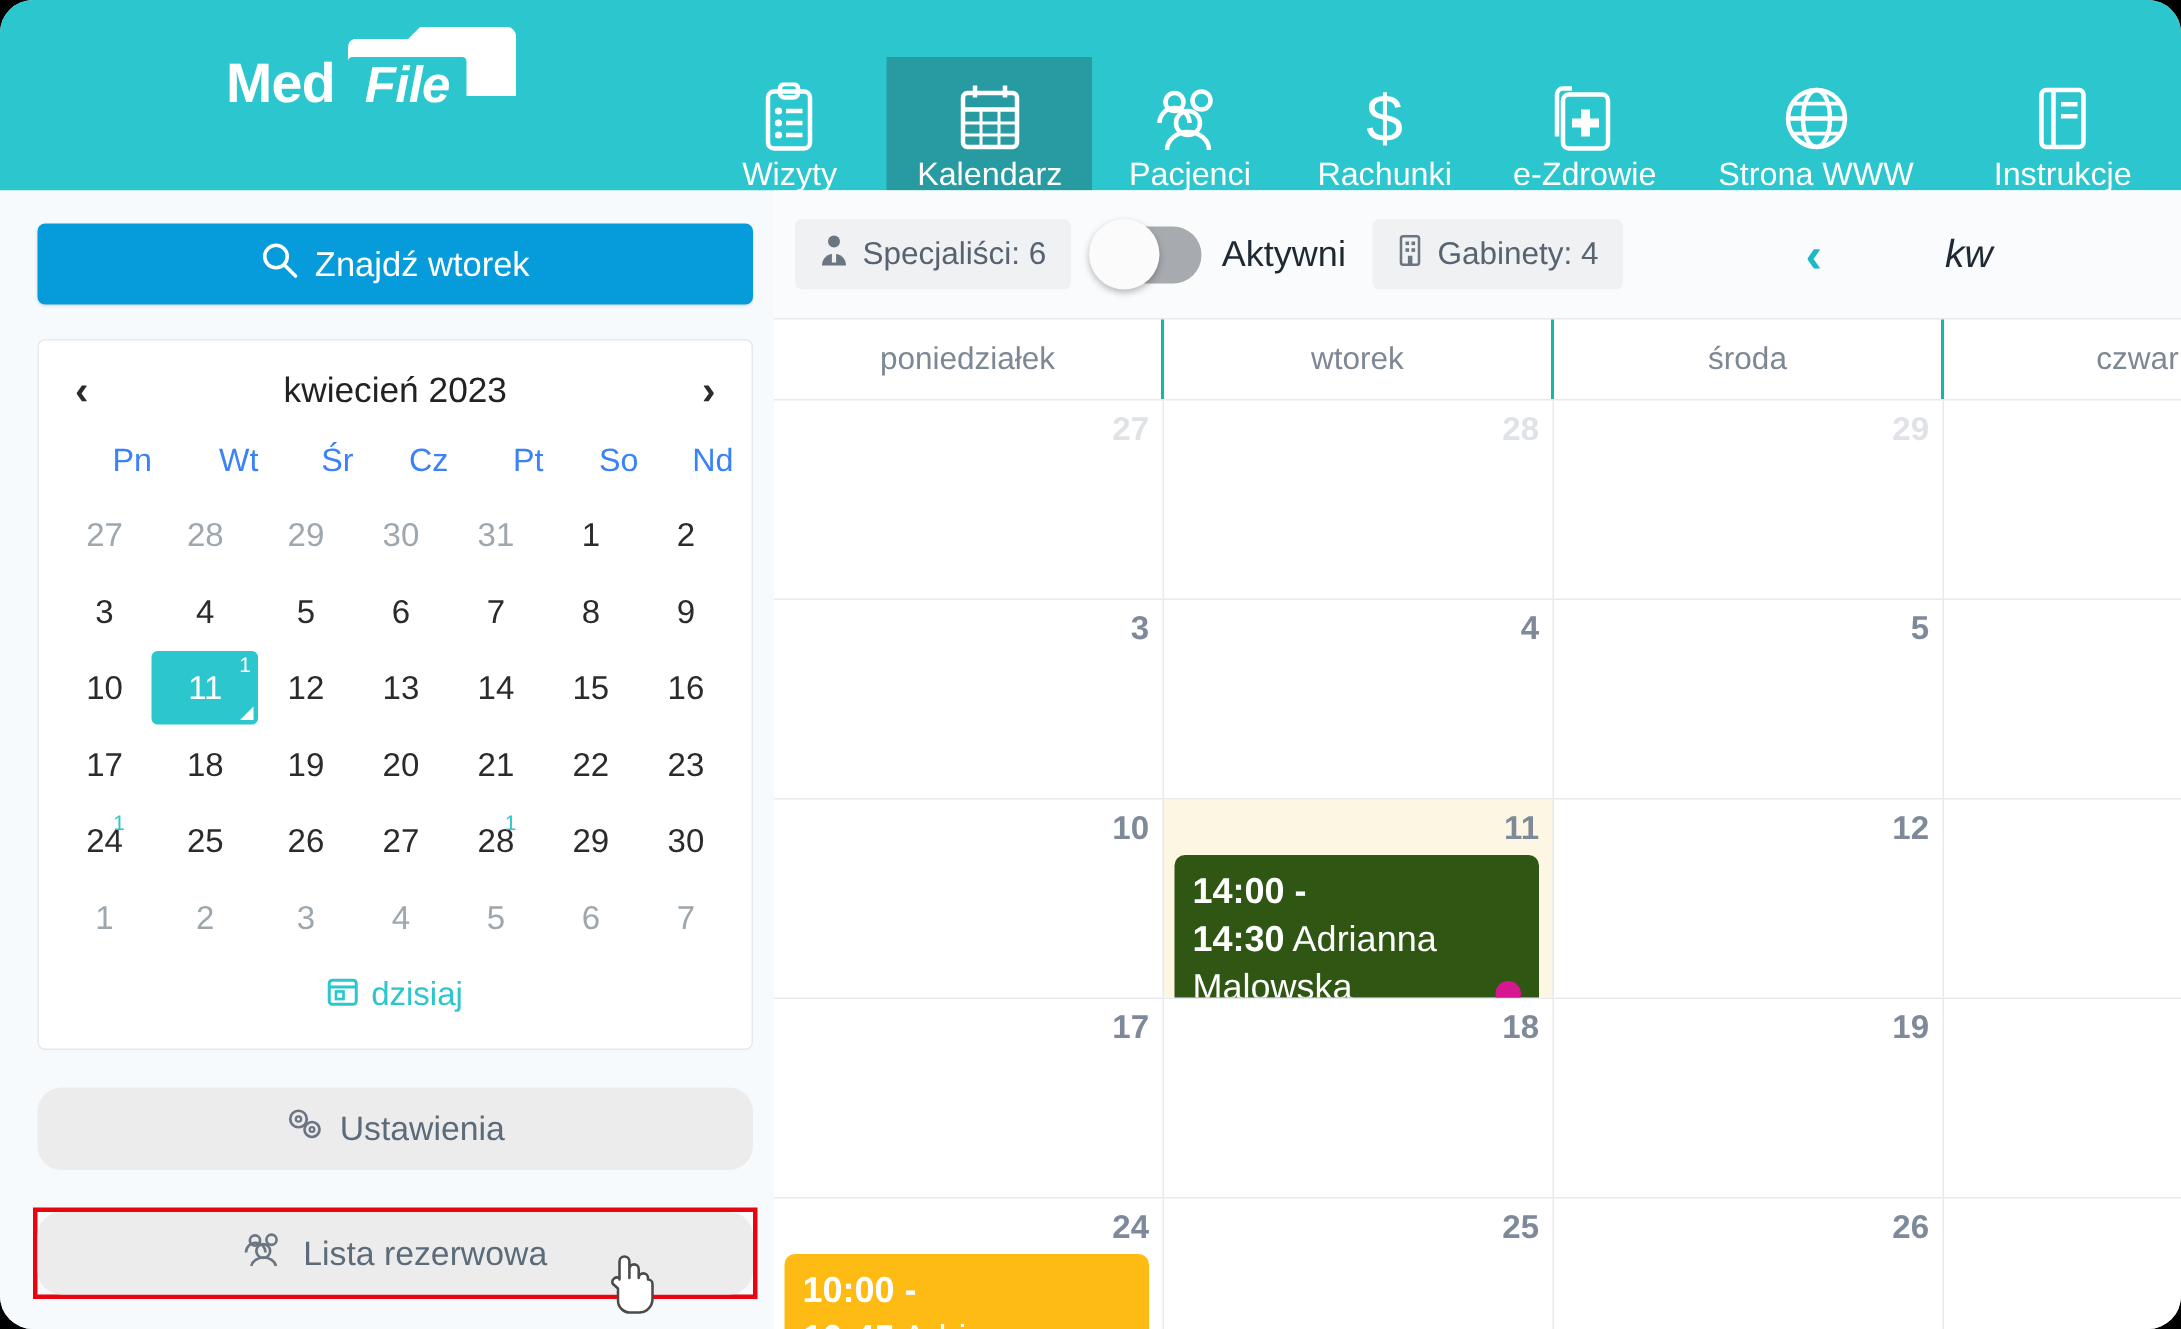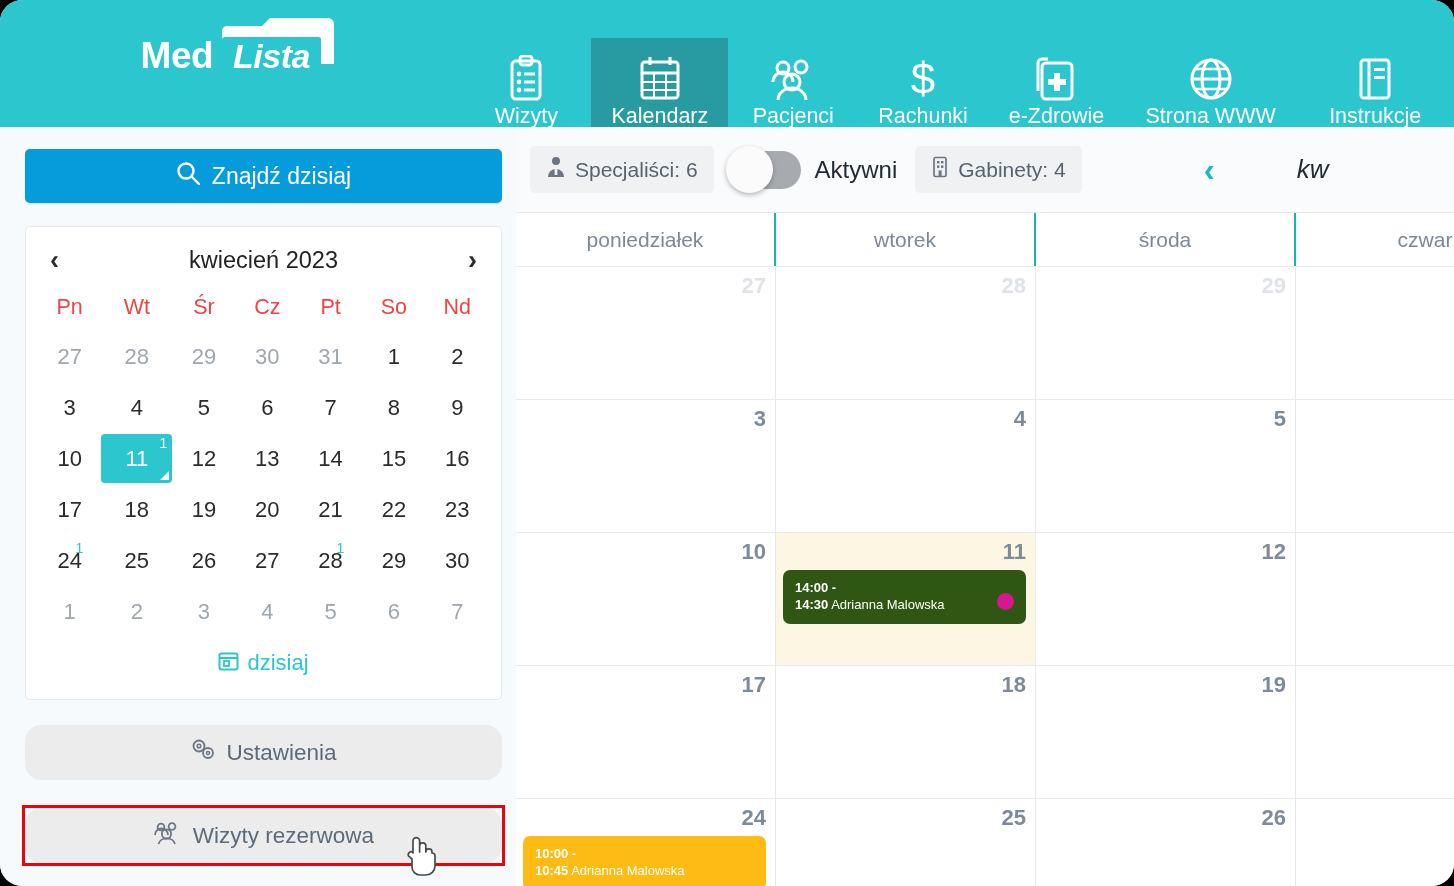--- a/index.html
+++ b/index.html
@@ -93,22 +93,22 @@
   }
   .mc-head {
     display: flex; align-items: center; justify-content: space-between;
     height: 46px;
     padding: 0 12px;
   }
   .mc-arrow { font-size: 27px; color: #2b2b2b; cursor: pointer; font-weight: bold; line-height: 1; }
   .mc-title { font-size: 23.5px; color: #222; }
   .mc-grid { width: 100%; border-collapse: collapse; }
   .mc-grid th {
-    font-size: 21.5px; color: #ef4444; font-weight: normal;
-    height: 48px; text-align: center; width: 14.28%;
+    font-size: 21.5px; color: #3b82f6; font-weight: normal;
+    height: 48px; text-align: right; width: 14.28%;
   }
   .mc-grid td {
     height: 51px; text-align: center; font-size: 22px; color: #2b2b2b;
     position: relative;
   }
   .mc-grid td.muted { color: #9ea7ad; }
   .mc-daybox {
     display: inline-block;
     min-width: 24px;
     position: relative;
@@ -227,21 +227,21 @@
   }
   .cal-cell.today { background: #fdf6e3; }
   .daynum {
     text-align: right; font-size: 22px; color: #7e8a99; font-weight: bold;
   }
   .daynum.other { color: #dfe3e8; }
   .event {
     margin-top: 5px;
     border-radius: 7px;
     padding: 9px 12px 10px 12px;
-    font-size: 13px;
+    font-size: 24px;
     line-height: 1.34;
     color: #ffffff;
     position: relative;
     cursor: pointer;
   }
   .event b { font-weight: bold; }
   .event .dot {
     position: absolute; right: 12px; bottom: 14px;
     width: 17px; height: 17px; border-radius: 50%;
   }
@@ -262,21 +262,21 @@
 
   <div class="topnav">
 
     <div class="brand">
       <div class="brand-text">
         <span>Med</span>
         <span class="brand-file">
           <svg class="folder" viewBox="0 0 124 53">
             <path d="M10 12 H46 L54 4 H112 A6 6 0 0 1 118 10 V50 H6 V18 A6 6 0 0 1 10 12 Z" fill="#ffffff"></path>
           </svg>
-          <span class="word">Lista</span>
+          <span class="word">File</span>
         </span>
       </div>
     </div>
 
     <div class="navitem">
       <span class="nicon">
         <svg width="40" height="48" viewBox="0 0 40 48">
           <rect x="6" y="6" width="28" height="38" rx="4" fill="none" stroke="#fff" stroke-width="3"></rect>
           <rect x="14" y="1" width="12" height="9" rx="3" fill="none" stroke="#fff" stroke-width="3"></rect>
           <circle cx="13" cy="19" r="2.4" fill="#fff"></circle>
@@ -368,21 +368,21 @@
 
   <div class="sidebar">
 
     <div class="find-btn">
       <span>
         <svg width="25" height="25" viewBox="0 0 25 25">
           <circle cx="10" cy="10" r="7.5" fill="none" stroke="#fff" stroke-width="2.4"></circle>
           <line x1="15.5" y1="15.5" x2="23" y2="23" stroke="#fff" stroke-width="2.4" stroke-linecap="round"></line>
         </svg>
       </span>
-      <span>Znajdź dzisiaj</span>
+      <span>Znajdź wtorek</span>
     </div>
 
     <div class="minical">
       <div class="mc-head">
         <span class="mc-arrow">‹</span>
         <span class="mc-title">kwiecień 2023</span>
         <span class="mc-arrow">›</span>
       </div>
       <table class="mc-grid">
         <thead>
@@ -483,21 +483,21 @@
       <div class="side-btn" style="width:477px">
         <span>
           <svg width="30" height="24" viewBox="0 0 30 24">
             <circle cx="8" cy="6" r="3.4" fill="none" stroke="#6b7682" stroke-width="1.8"></circle>
             <circle cx="19" cy="5.5" r="3.4" fill="none" stroke="#6b7682" stroke-width="1.8"></circle>
             <path d="M2 14 a6.5 6.5 0 0 1 13 0" fill="none" stroke="#6b7682" stroke-width="1.8"></path>
             <circle cx="13.5" cy="13" r="4.6" fill="none" stroke="#6b7682" stroke-width="1.8"></circle>
             <path d="M5.5 23 a8.4 7 0 0 1 16.5 0" fill="none" stroke="#6b7682" stroke-width="1.8"></path>
           </svg>
         </span>
-        <span>Wizyty rezerwowa</span>
+        <span>Lista rezerwowa</span>
       </div>
     </div>
   </div>
 
   <div class="main">
 
     <div class="toolbar">
       <div class="chip">
         <span>
           <svg width="20" height="22" viewBox="0 0 20 22">

